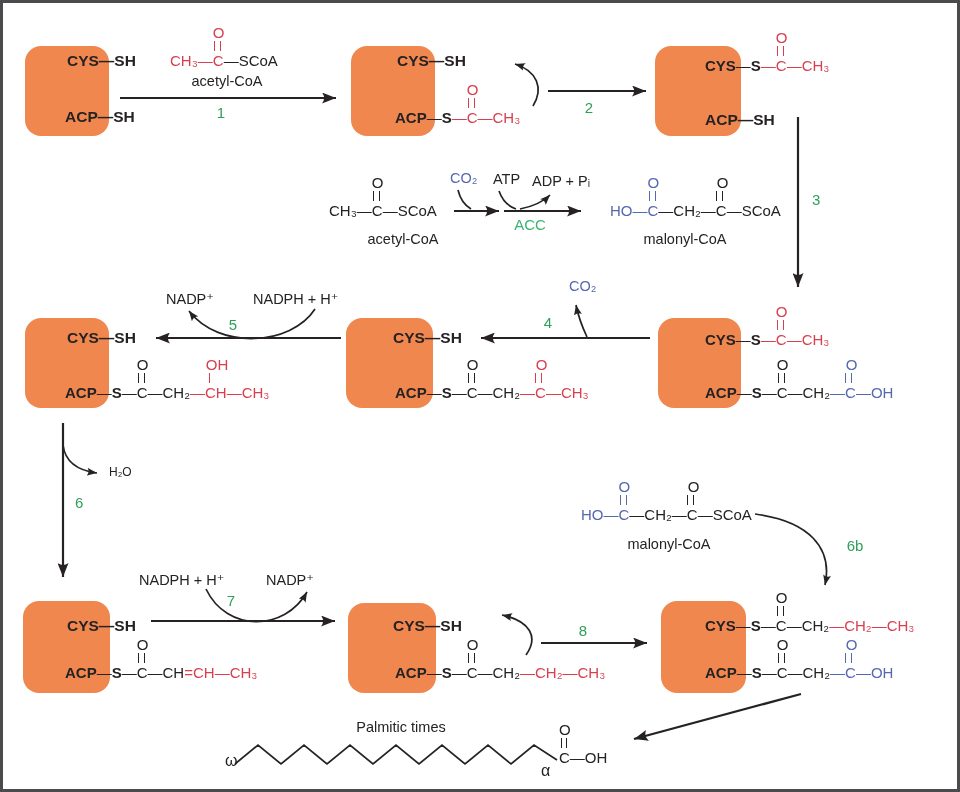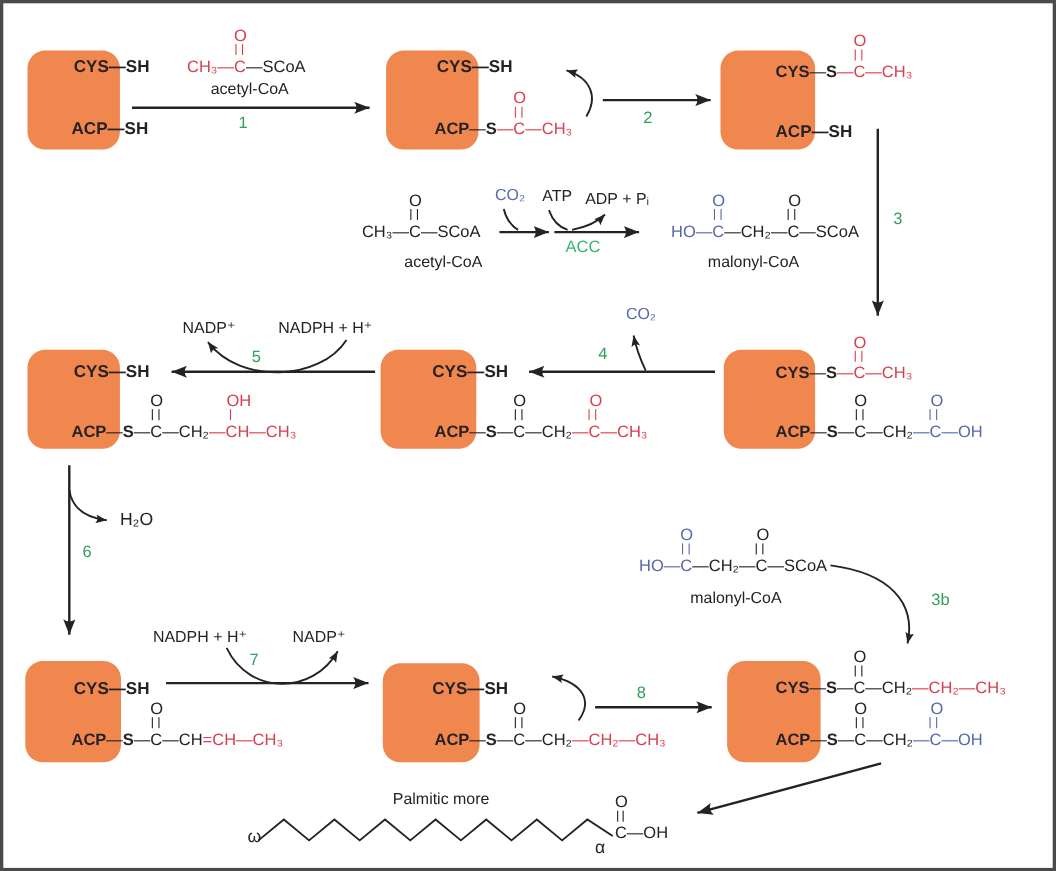--- a/index.html
+++ b/index.html
@@ -84,31 +84,31 @@
     <div class="txt c" style="left: 527px; top: 222px; font-size: 15px; color: rgb(60, 179, 113);">ACC</div>
     <div class="txt c" style="left: 400px; top: 237px; font-size: 14.5px; color: rgb(38, 34, 35);">acetyl-CoA</div>
     <div class="txt c" style="left: 682px; top: 237px; font-size: 14.5px; color: rgb(38, 34, 35);">malonyl-CoA</div>
     <div class="txt" style="left: 566px; top: 284px; font-size: 14.5px; color: rgb(86, 104, 174);">CO₂</div>
     <div class="txt c" style="left: 545px; top: 320px; font-size: 15px; color: rgb(47, 160, 90);">4</div>
     <div class="txt" style="left: 163px; top: 297px; font-size: 14.5px; color: rgb(38, 34, 35);">NADP⁺</div>
     <div class="txt" style="left: 250px; top: 297px; font-size: 14.5px; color: rgb(38, 34, 35);">NADPH + H⁺</div>
     <div class="txt c" style="left: 230px; top: 322px; font-size: 15px; color: rgb(47, 160, 90);">5</div>
     <div class="txt bold" style="left: 64px; top: 335px; font-size: 15.5px; color: rgb(38, 34, 35);">CYS—SH</div>
     <div class="txt bold" style="left: 390px; top: 335px; font-size: 15.5px; color: rgb(38, 34, 35);">CYS—SH</div>
-    <div class="txt" style="left: 106px; top: 470px; font-size: 16px; color: rgb(38, 34, 35);">H₂O</div>
+    <div class="txt" style="left: 106px; top: 470px; font-size: 12px; color: rgb(38, 34, 35);">H₂O</div>
     <div class="txt" style="left: 72px; top: 500px; font-size: 15px; color: rgb(47, 160, 90);">6</div>
     <div class="txt" style="left: 136px; top: 578px; font-size: 14.5px; color: rgb(38, 34, 35);">NADPH + H⁺</div>
     <div class="txt" style="left: 263px; top: 578px; font-size: 14.5px; color: rgb(38, 34, 35);">NADP⁺</div>
     <div class="txt c" style="left: 228px; top: 598px; font-size: 15px; color: rgb(47, 160, 90);">7</div>
     <div class="txt bold" style="left: 64px; top: 623px; font-size: 15.5px; color: rgb(38, 34, 35);">CYS—SH</div>
     <div class="txt bold" style="left: 390px; top: 623px; font-size: 15.5px; color: rgb(38, 34, 35);">CYS—SH</div>
     <div class="txt c" style="left: 580px; top: 628px; font-size: 15px; color: rgb(47, 160, 90);">8</div>
     <div class="txt c" style="left: 666px; top: 542px; font-size: 14.5px; color: rgb(38, 34, 35);">malonyl-CoA</div>
-    <div class="txt c" style="left: 852px; top: 543px; font-size: 15px; color: rgb(47, 160, 90);">3b</div>
-    <div class="txt c" style="left: 398px; top: 725px; font-size: 14.5px; color: rgb(38, 34, 35);">Palmitic more</div>
+    <div class="txt c" style="left: 852px; top: 543px; font-size: 15px; color: rgb(47, 160, 90);">6b</div>
+    <div class="txt c" style="left: 398px; top: 725px; font-size: 14.5px; color: rgb(38, 34, 35);">Palmitic times</div>
     <div class="txt" style="left: 222px; top: 758px; font-size: 16px; color: rgb(38, 34, 35);">ω</div>
     <div class="txt" style="left: 538px; top: 768px; font-size: 16px; color: rgb(38, 34, 35);">α</div>
     <div class="formula" style="left: 167px; top: 22px;">
       <div class="frow o"><span class="h" style="color: rgb(216, 64, 79);">CH₃—</span><span style="color: rgb(216, 64, 79);">O</span></div>
       <div class="frow bond"><span class="h" style="color: rgb(216, 64, 79);">CH₃—</span><span class="bnd db" style="color: rgb(216, 64, 79);"></span></div>
       <div class="frow main"><span style="color: rgb(216, 64, 79);">CH₃—</span><span style="color: rgb(216, 64, 79);">C</span><span style="color: rgb(38, 34, 35);">—</span><span style="color: rgb(38, 34, 35);">SCoA</span></div>
     </div>
     <div class="formula" style="left: 392px; top: 79px;">
       <div class="frow o"><span class="h" style="font-weight: bold; color: rgb(38, 34, 35);">ACP</span><span class="h" style="color: rgb(38, 34, 35);">—</span><span class="h" style="font-weight: bold; color: rgb(38, 34, 35);">S</span><span class="h" style="color: rgb(38, 34, 35);">—</span><span style="color: rgb(216, 64, 79);">O</span></div>
       <div class="frow bond"><span class="h" style="font-weight: bold; color: rgb(38, 34, 35);">ACP</span><span class="h" style="color: rgb(38, 34, 35);">—</span><span class="h" style="font-weight: bold; color: rgb(38, 34, 35);">S</span><span class="h" style="color: rgb(38, 34, 35);">—</span><span class="bnd db" style="color: rgb(216, 64, 79);"></span></div>

